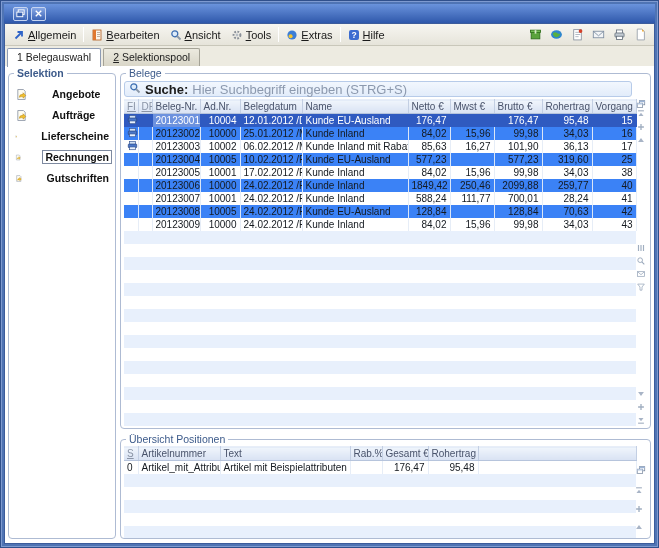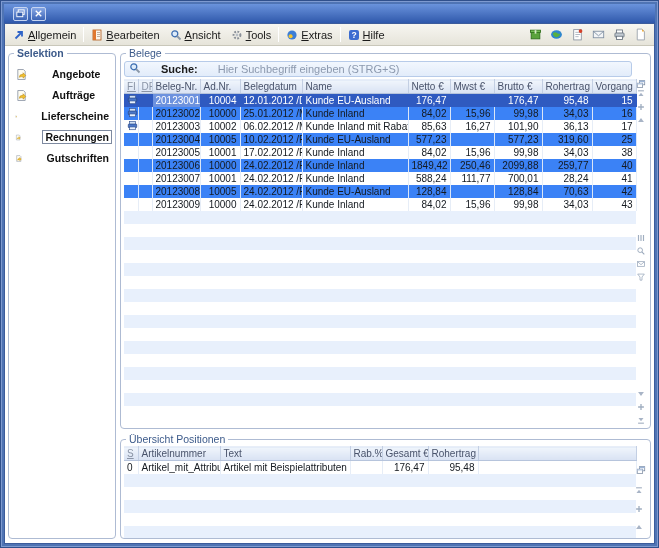--- a/index.html
+++ b/index.html
@@ -35,21 +35,21 @@
   .sidebar{width:108px;flex:none;font-weight:bold;}
   .sidebar ul{list-style:none;margin:4px 0 0;padding:0;}
   .sidebar li{display:flex;gap:21px;align-items:center;font-size:10.5px;color:#101010;margin:7px 1px 7px 4px;cursor:default;}
   .sidebar li .slabel{padding:0 2px;border:1px solid transparent;white-space:nowrap;}
   .sidebar li.selected .slabel{border:1px solid #7e8aa0;}
   .rightcol{flex:1;display:flex;flex-direction:column;gap:4px;min-width:0;}
   .belege{flex:1;position:relative;overflow:hidden;}
   .positionen{height:106px;flex:none;position:relative;overflow:hidden;}
   .searchrow{height:16px;margin:1px 16px 2px 1px;display:flex;align-items:center;
     background:linear-gradient(#f2f7fe,#e2ecfa);border:1px solid #b7cbe9;border-radius:3px;
-    font-size:11px;padding:0 4px;gap:20px;}
+    font-size:13px;padding:0 4px;gap:4px;}
   .searchlbl{font-weight:bold;color:#1c1c1c;white-space:nowrap;}
   .searchph{color:#8c99ae;white-space:nowrap;overflow:hidden;flex:1;}
   table.grid{border-collapse:collapse;table-layout:fixed;width:512px;font-size:10px;margin-left:1px;}
   table.grid th{background:linear-gradient(#f0f5fc,#d8e2f3);color:#49536b;font-weight:normal;text-align:left;
     height:14px;padding:0 3px;border-right:1px solid #c3cfe3;border-bottom:1px solid #b6c4dc;border-top:1px solid #e8eef8;
     overflow:hidden;white-space:nowrap;}
   table.grid th.dim{color:#8a94a6;text-decoration:underline;}
   table.grid td{height:13px;padding:0 3px;border-right:1px solid #e6edf7;overflow:hidden;white-space:nowrap;color:#14191f;background:#fff;}
   tr.alt td{background:#3b82f6;border-right-color:#dbe6f6;}
   tr.sel td{background:#2f5ac0;color:#fff;border-right-color:#2f5ac0;}
@@ -165,20 +165,24 @@
             <rect x="1.8" y="4.6" width="8.4" height="3.8" rx="0.8" fill="#c2cad2" stroke="#6a7480" stroke-width="0.8"></rect>
             <rect x="3.2" y="7.6" width="5.6" height="3" fill="#fff" stroke="#6a7480" stroke-width="0.8"></rect>
           </svg>
         </span>
         <span class="tbico">
           <svg width="13" height="13" viewBox="0 0 12 12" xmlns="http://www.w3.org/2000/svg">
             <path d="M3 1 h4.4 l2.2 2.2 V11 H3 Z" fill="#fff" stroke="#98a0aa" stroke-width="0.8"></path>
             <path d="M7.4 1 l2.2 2.2 h-2.2 Z" fill="#f4b040"></path>
           </svg>
         </span>
+      </div>
+    <div class="tabstrip" id="tabstrip">
+        <span class="tab active">1 Belegauswahl</span>
+        <span class="tab"><u>2</u> Selektionspool</span>
       </div>
     <div class="content">
       <fieldset class="group sidebar">
         <legend>Selektion</legend>
         <ul id="sidebarlist">
             <li>
               <svg width="13" height="13" viewBox="0 0 12 12" xmlns="http://www.w3.org/2000/svg">
                 <path d="M2.6 1.4 h5.2 l1.6 1.6 v7.6 H2.6 Z" fill="#fffdf2" stroke="#8e98a8" stroke-width="0.8"></path>
                 <path d="M4 8.6 Q4 5.6 7.4 5.8 L7.4 4.4 L10 7 L7.4 9.4 L7.4 8 Q5.4 7.8 4 8.6 Z" fill="#f2c12e" stroke="#b8891c" stroke-width="0.5"></path>
               </svg>

